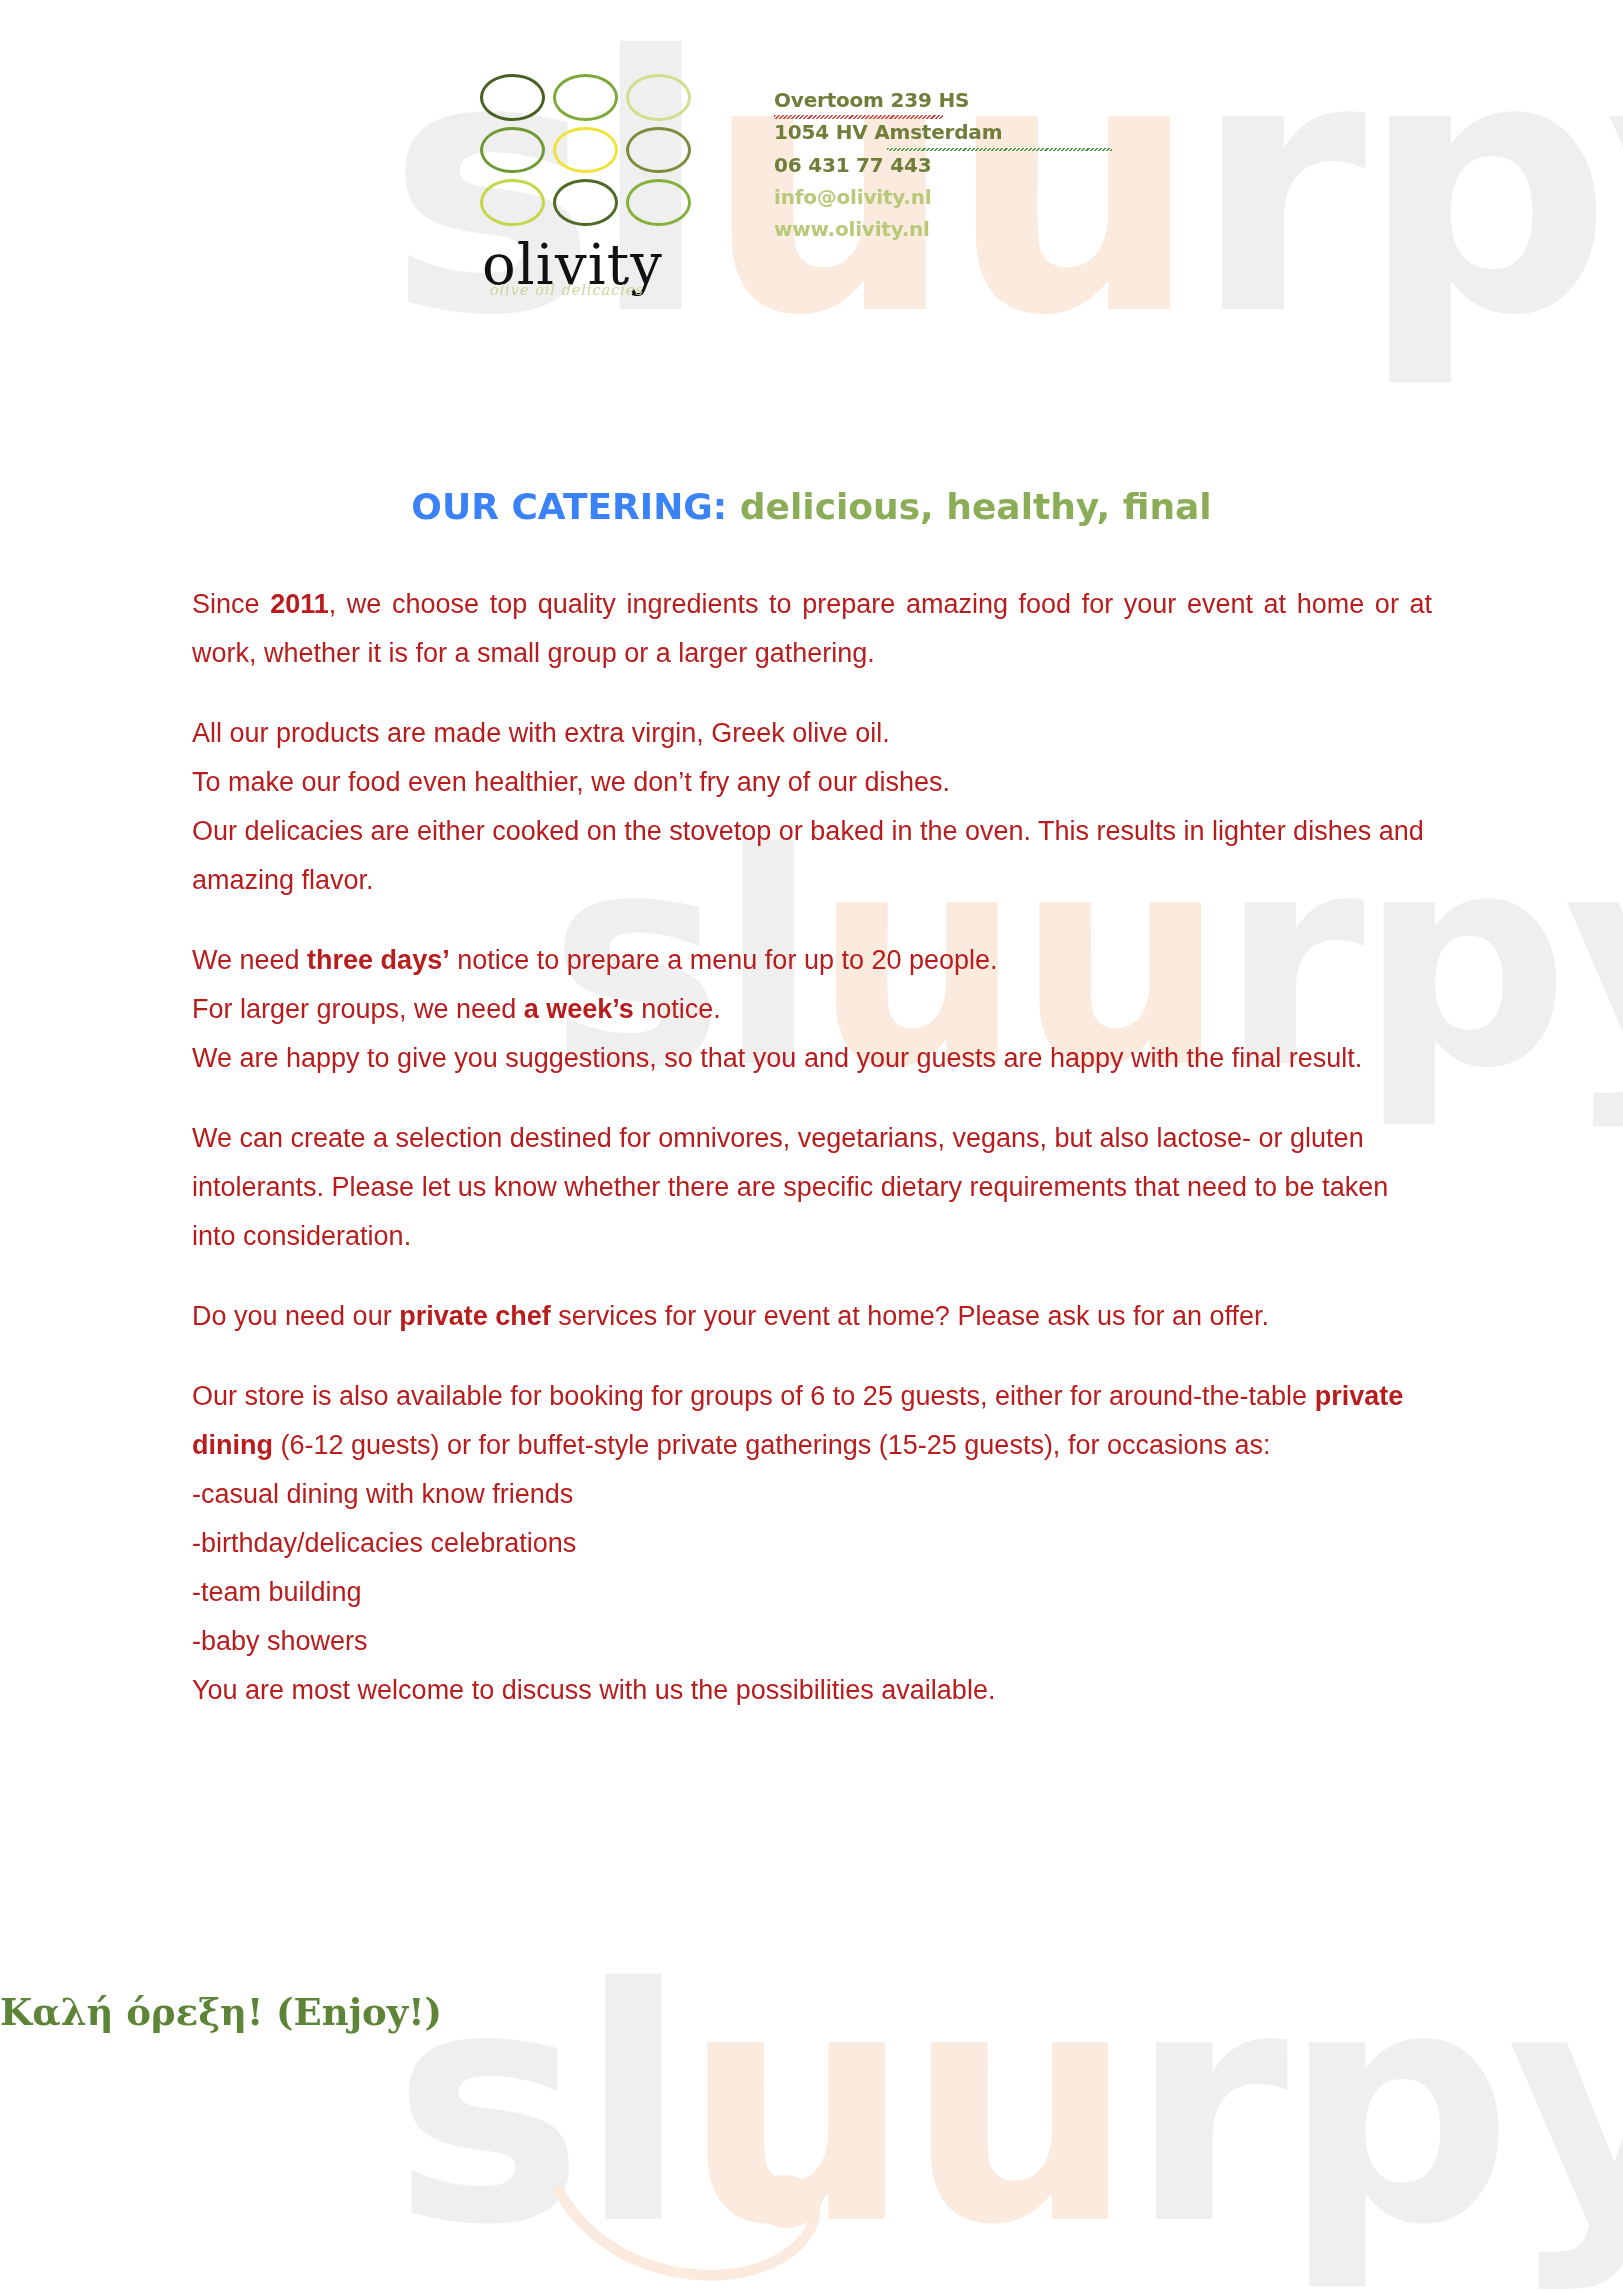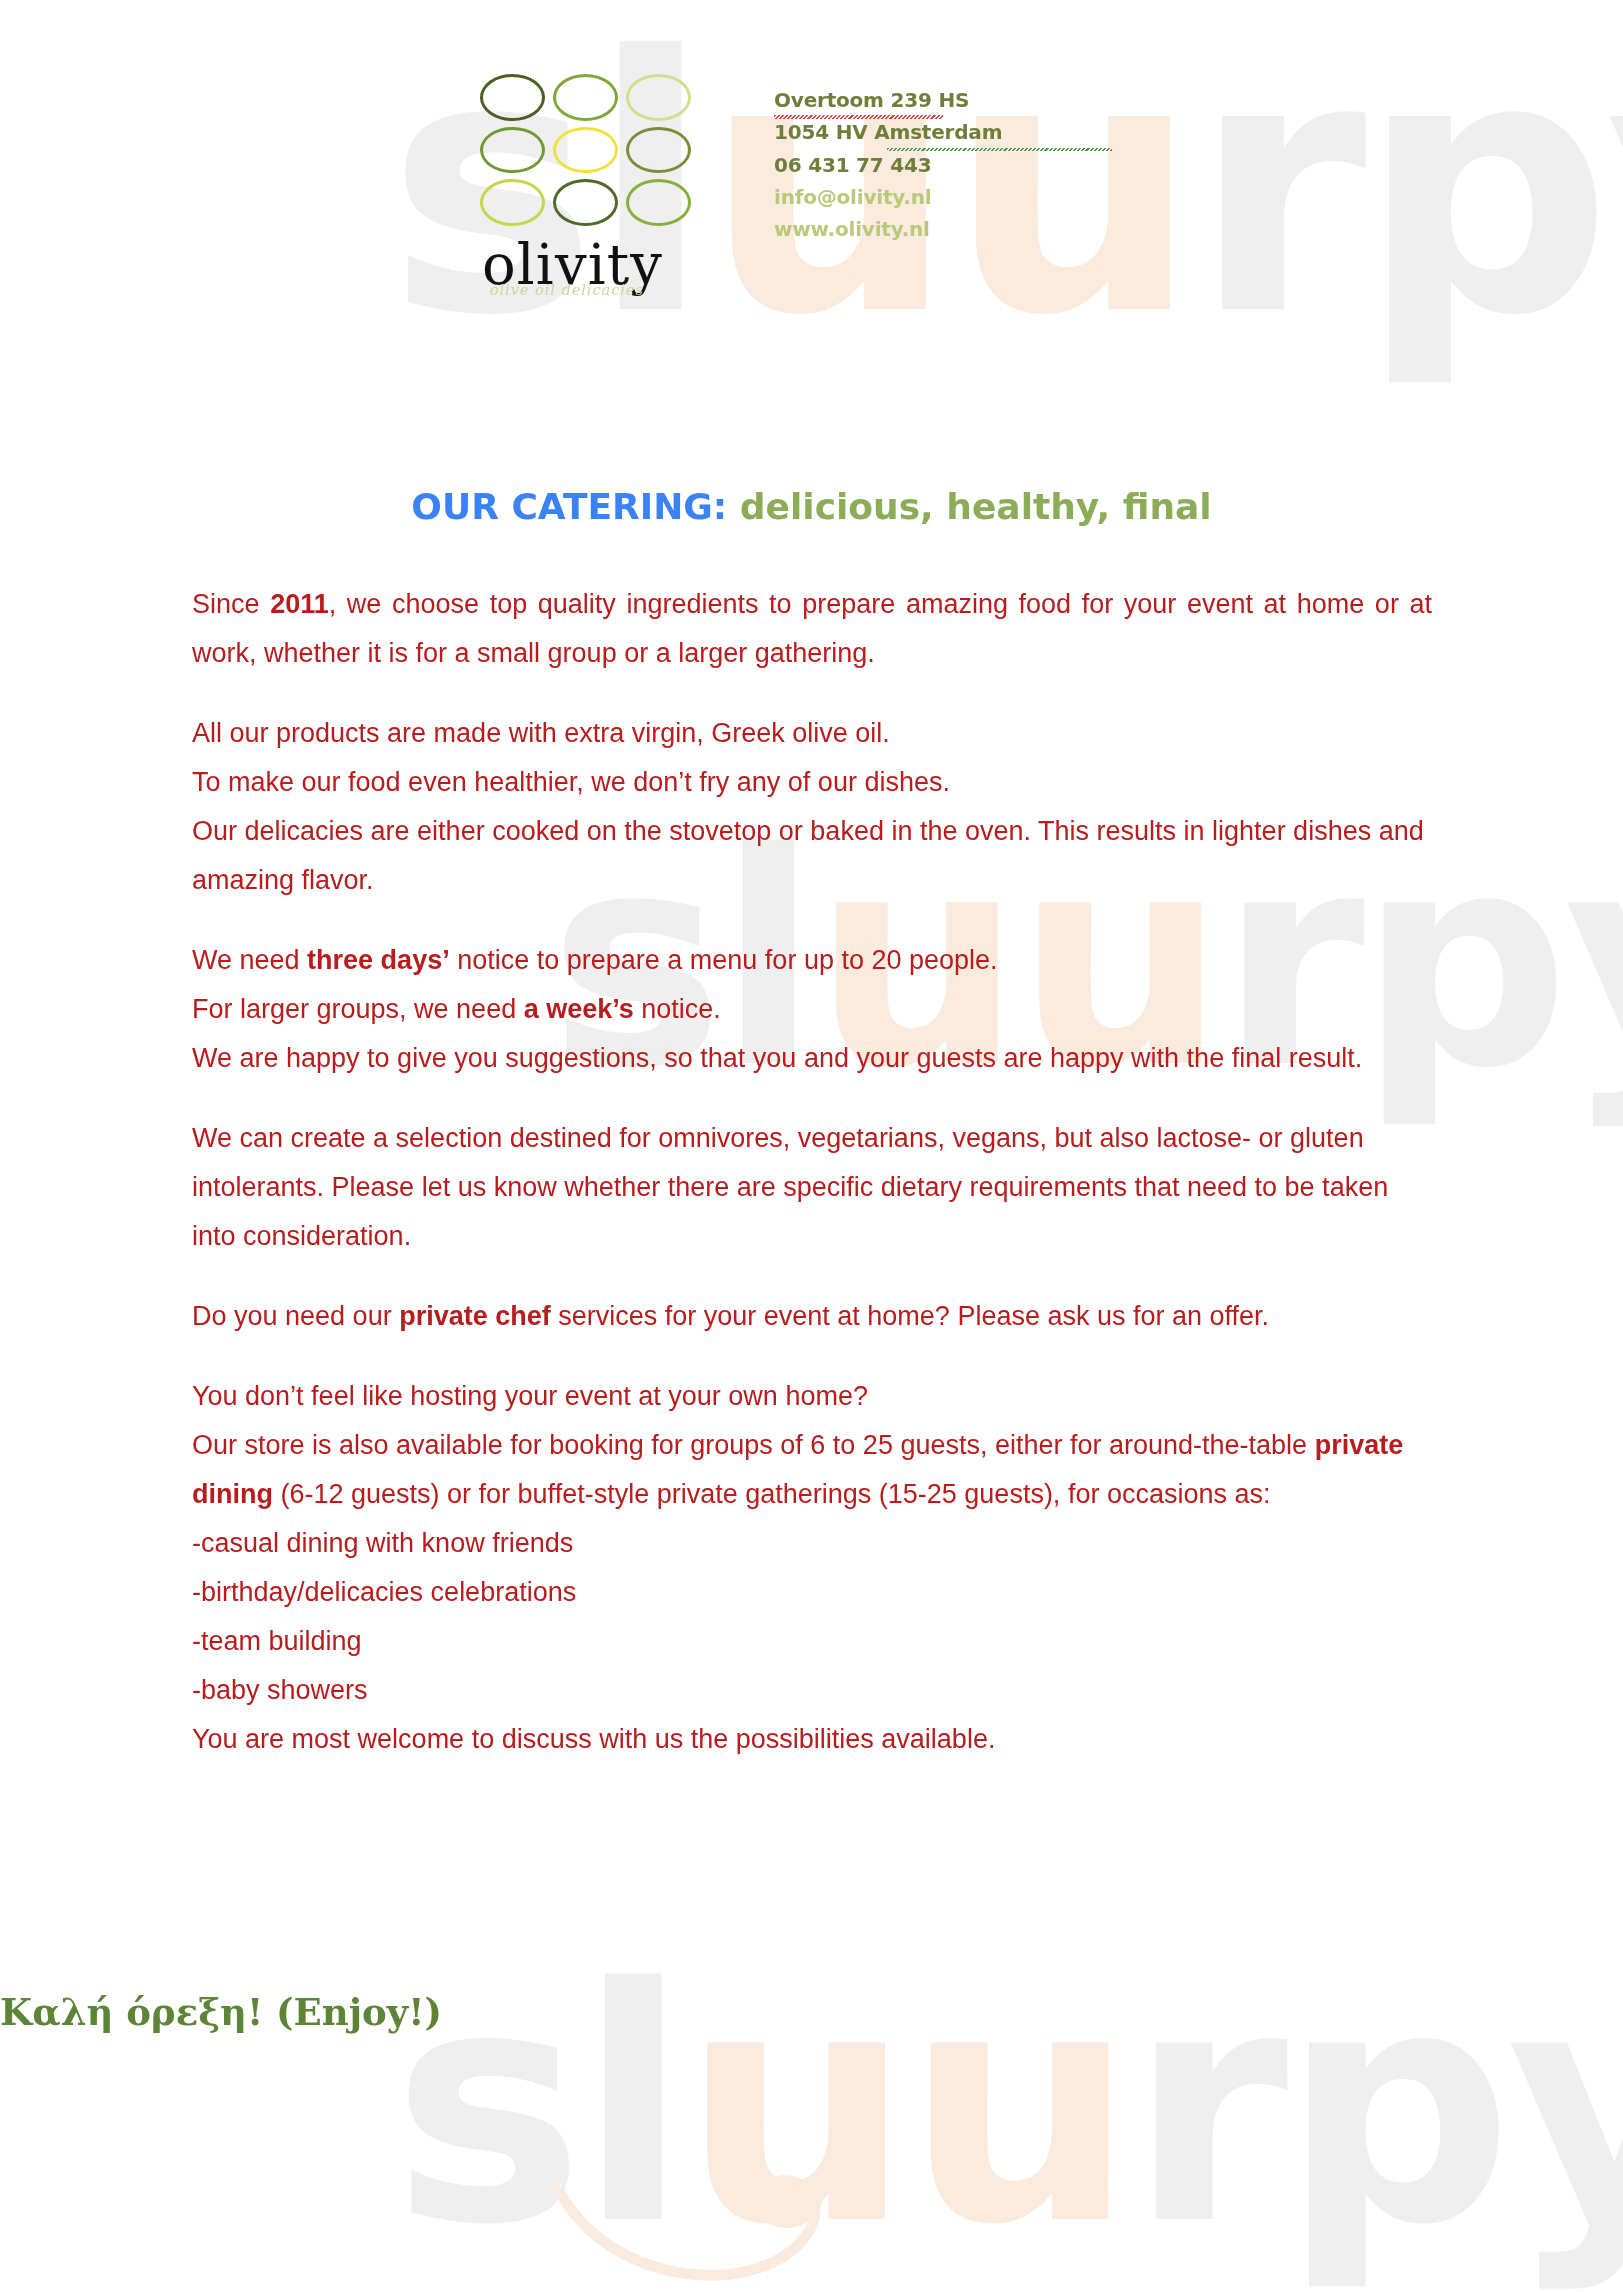--- a/index.html
+++ b/index.html
@@ -241,21 +241,20 @@
     <span class="line"><span>We need </span><b>three days’</b><span> notice to prepare a menu for up to 20 people.</span></span>
     <span class="line"><span>For larger groups, we need </span><b>a week’s</b><span> notice.</span></span>
     <span class="line">We are happy to give you suggestions, so that you and your guests are happy with the final result.</span>
   </p>
 
   <p class="para">We can create a selection destined for omnivores, vegetarians, vegans, but also lactose- or gluten intolerants. Please let us know whether there are specific dietary requirements that need to be taken into consideration.</p>
 
   <p class="para"><span>Do you need our </span><b>private chef</b><span> services for your event at home? Please ask us for an offer.</span></p>
 
   <p class="para">
-    <span class="line">You don’t feel like hosting your event at your own home?</span>
     <span class="line"><span>Our store is also available for booking for groups of 6 to 25 guests, either for around-the-table </span><b>private dining</b><span> (6-12 guests) or for buffet-style private gatherings (15-25 guests), for occasions as:</span></span>
     <span class="line">-casual dining with know friends</span>
     <span class="line">-birthday/delicacies celebrations</span>
     <span class="line">-team building</span>
     <span class="line">-baby showers</span>
     <span class="line">You are most welcome to discuss with us the possibilities available.</span>
   </p>
 
 </div>
 

